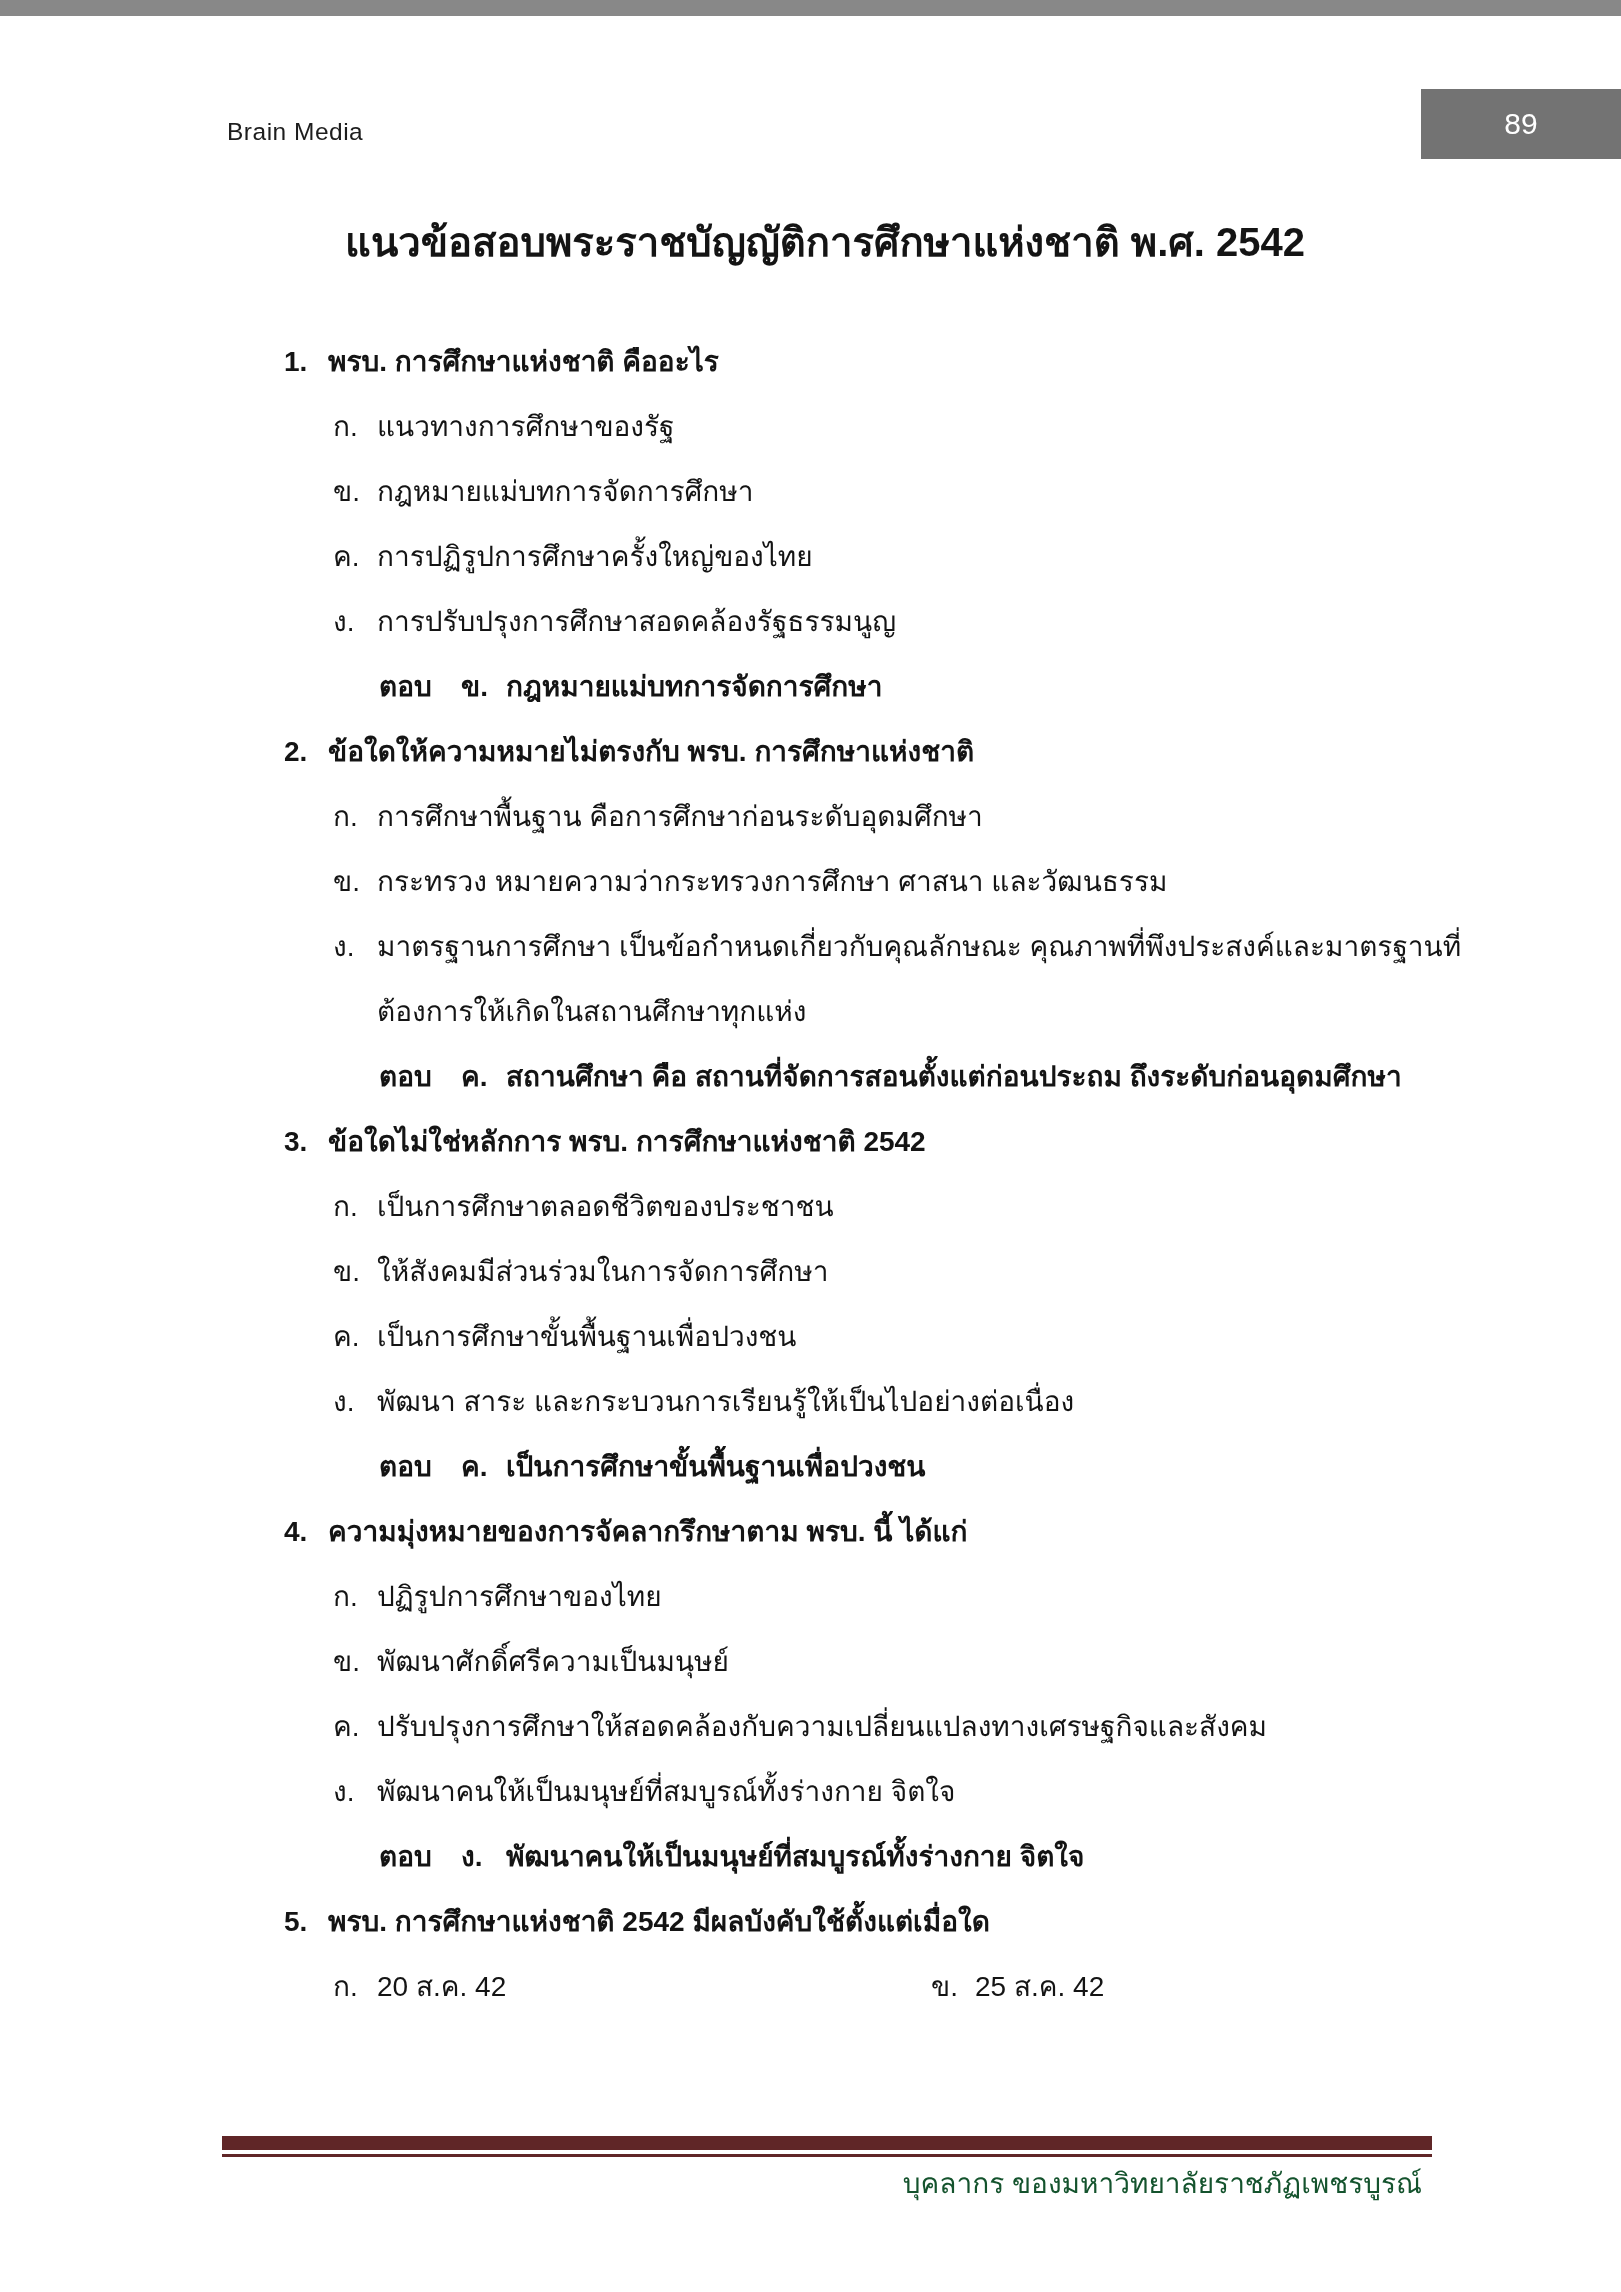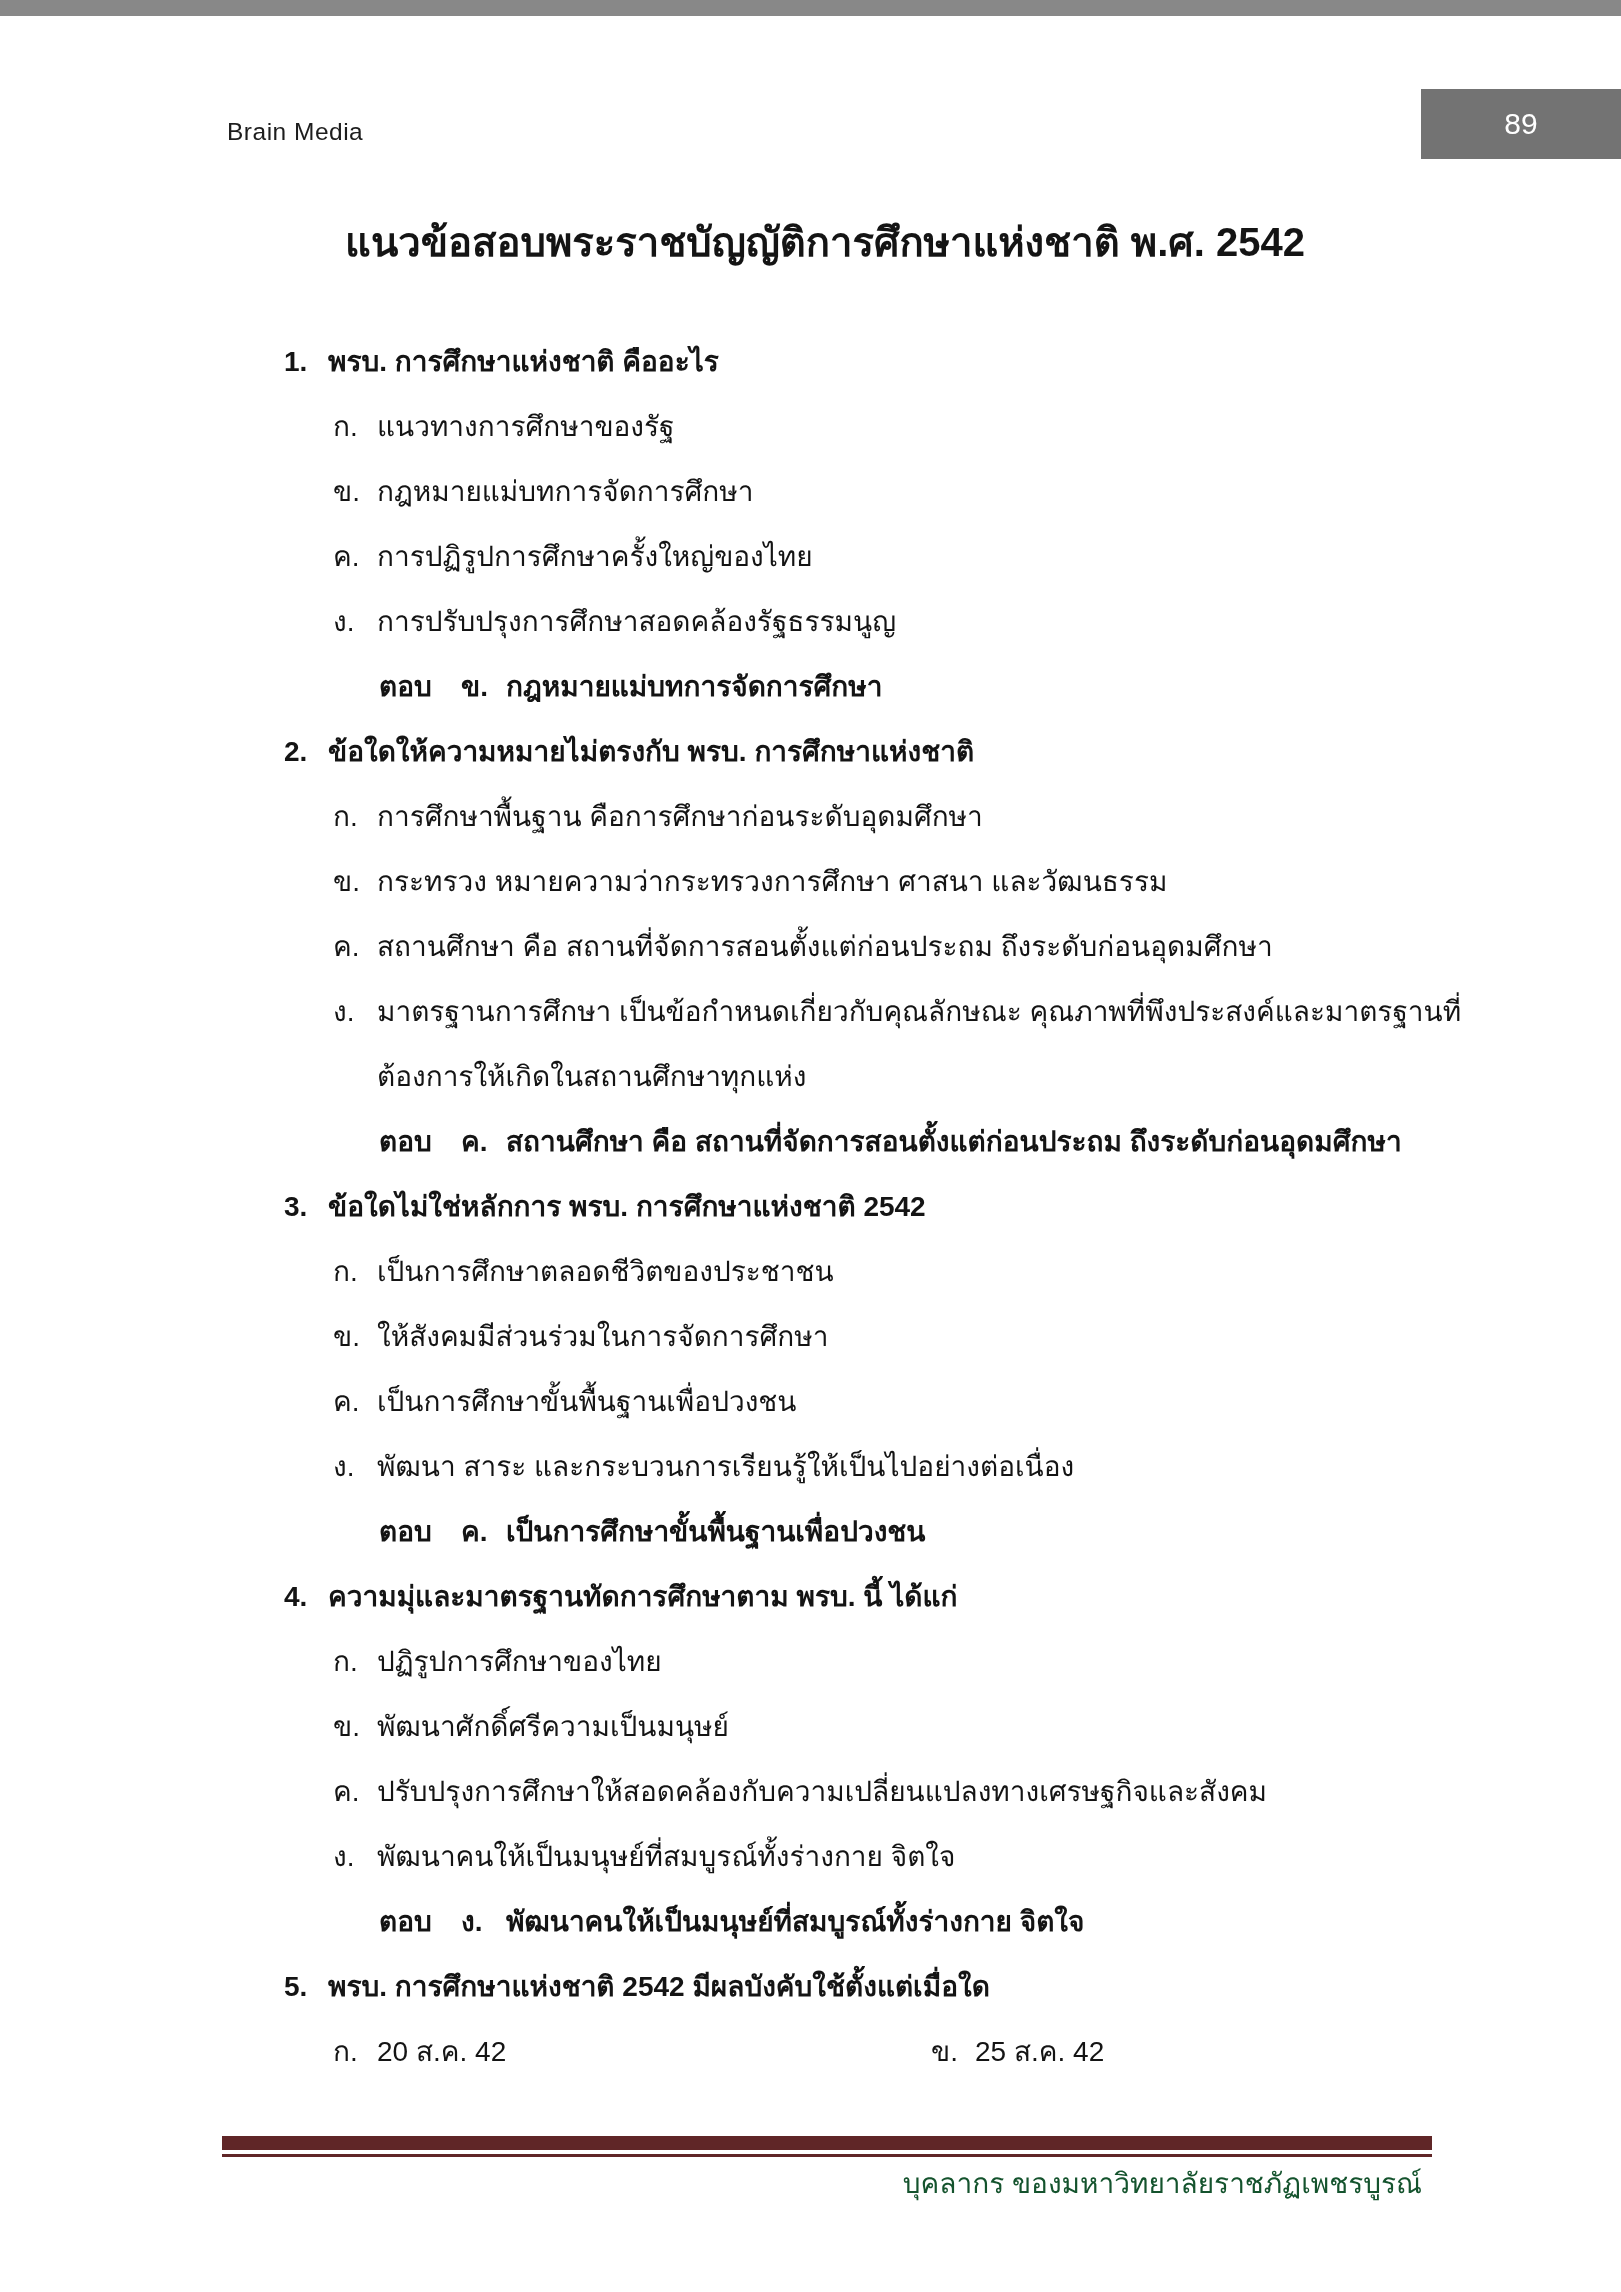--- a/index.html
+++ b/index.html
@@ -77,33 +77,32 @@
     <div class="line q"><span class="qnum">1.</span><span>พรบ. การศึกษาแห่งชาติ คืออะไร</span></div>
     <div class="line opt"><span class="olet">ก.</span><span>แนวทางการศึกษาของรัฐ</span></div>
     <div class="line opt"><span class="olet">ข.</span><span>กฎหมายแม่บทการจัดการศึกษา</span></div>
     <div class="line opt"><span class="olet">ค.</span><span>การปฏิรูปการศึกษาครั้งใหญ่ของไทย</span></div>
     <div class="line opt"><span class="olet">ง.</span><span>การปรับปรุงการศึกษาสอดคล้องรัฐธรรมนูญ</span></div>
     <div class="line ans"><span class="alabel">ตอบ</span><span class="aletter">ข.</span><span>กฎหมายแม่บทการจัดการศึกษา</span></div>
 
     <div class="line q"><span class="qnum">2.</span><span>ข้อใดให้ความหมายไม่ตรงกับ พรบ. การศึกษาแห่งชาติ</span></div>
     <div class="line opt"><span class="olet">ก.</span><span>การศึกษาพื้นฐาน คือการศึกษาก่อนระดับอุดมศึกษา</span></div>
     <div class="line opt"><span class="olet">ข.</span><span>กระทรวง หมายความว่ากระทรวงการศึกษา ศาสนา และวัฒนธรรม</span></div>
-    <div class="line opt"><span class="olet">ค.</span><span>สถานศึกษา คือ สถานที่จัดการสอนตั้งแต่ก่อนประถม ถึงระดับก่อนอุดมศึกษา</span></div>
     <div class="line opt"><span class="olet">ง.</span><span>มาตรฐานการศึกษา เป็นข้อกำหนดเกี่ยวกับคุณลักษณะ คุณภาพที่พึงประสงค์และมาตรฐานที่</span></div>
     <div class="line optcont"><span>ต้องการให้เกิดในสถานศึกษาทุกแห่ง</span></div>
     <div class="line ans"><span class="alabel">ตอบ</span><span class="aletter">ค.</span><span>สถานศึกษา คือ สถานที่จัดการสอนตั้งแต่ก่อนประถม ถึงระดับก่อนอุดมศึกษา</span></div>
 
     <div class="line q"><span class="qnum">3.</span><span>ข้อใดไม่ใช่หลักการ พรบ. การศึกษาแห่งชาติ 2542</span></div>
     <div class="line opt"><span class="olet">ก.</span><span>เป็นการศึกษาตลอดชีวิตของประชาชน</span></div>
     <div class="line opt"><span class="olet">ข.</span><span>ให้สังคมมีส่วนร่วมในการจัดการศึกษา</span></div>
     <div class="line opt"><span class="olet">ค.</span><span>เป็นการศึกษาขั้นพื้นฐานเพื่อปวงชน</span></div>
     <div class="line opt"><span class="olet">ง.</span><span>พัฒนา สาระ และกระบวนการเรียนรู้ให้เป็นไปอย่างต่อเนื่อง</span></div>
     <div class="line ans"><span class="alabel">ตอบ</span><span class="aletter">ค.</span><span>เป็นการศึกษาขั้นพื้นฐานเพื่อปวงชน</span></div>
 
-    <div class="line q"><span class="qnum">4.</span><span>ความมุ่และมาตรฐานทัดการศึกษาตาม พรบ. นี้ ได้แก่</span></div>
+    <div class="line q"><span class="qnum">4.</span><span>ความมุ่งหมายของการจัคลากรึกษาตาม พรบ. นี้ ได้แก่</span></div>
     <div class="line opt"><span class="olet">ก.</span><span>ปฏิรูปการศึกษาของไทย</span></div>
     <div class="line opt"><span class="olet">ข.</span><span>พัฒนาศักดิ์ศรีความเป็นมนุษย์</span></div>
     <div class="line opt"><span class="olet">ค.</span><span>ปรับปรุงการศึกษาให้สอดคล้องกับความเปลี่ยนแปลงทางเศรษฐกิจและสังคม</span></div>
     <div class="line opt"><span class="olet">ง.</span><span>พัฒนาคนให้เป็นมนุษย์ที่สมบูรณ์ทั้งร่างกาย จิตใจ</span></div>
     <div class="line ans"><span class="alabel">ตอบ</span><span class="aletter">ง.</span><span>พัฒนาคนให้เป็นมนุษย์ที่สมบูรณ์ทั้งร่างกาย จิตใจ</span></div>
 
     <div class="line q"><span class="qnum">5.</span><span>พรบ. การศึกษาแห่งชาติ 2542 มีผลบังคับใช้ตั้งแต่เมื่อใด</span></div>
     <div class="line opt optrow">
       <span><span class="olet">ก.</span><span>20 ส.ค. 42</span></span>
       <span class="optcol-b"><span class="olet">ข.</span><span>25 ส.ค. 42</span></span>

